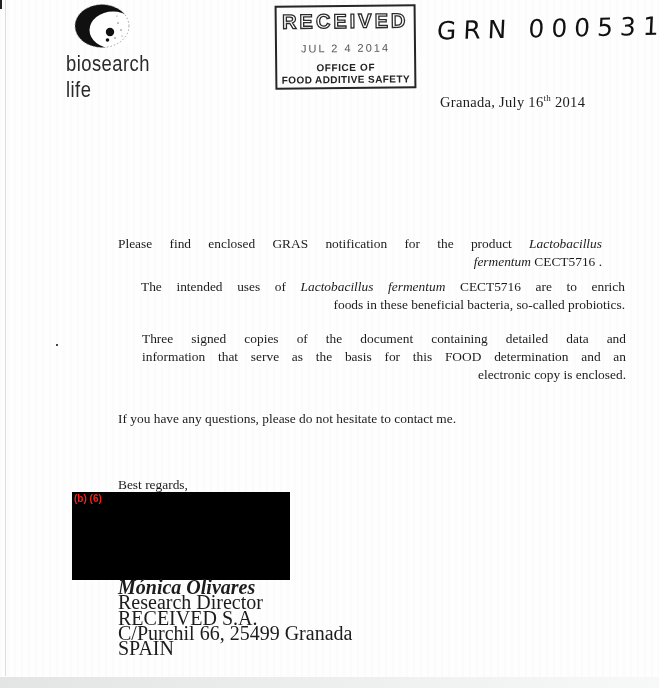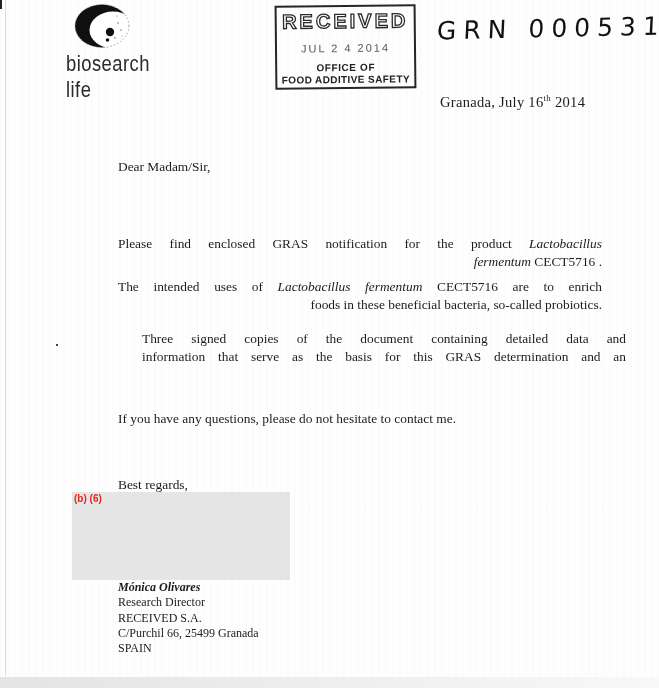--- a/index.html
+++ b/index.html
@@ -41,35 +41,35 @@
     white-space:nowrap;}
 
   
   .dateline{position:absolute;left:440px;top:93px;font-size:14.5px;letter-spacing:.3px;}
   .dateline sup{font-size:9px;margin-top:45px;}
 
   
   .bodyblock{position:absolute;left:118px;width:484px;font-size:13.4px;line-height:17.8px;}
   .salutation{top:158px;}
   .p1{top:227px;margin-top:8px;}
-  .p2{top:278px;}
+  .p2{top:278px;margin-left:23px;}
   .p3{top:330px;margin-left:24px;}
   .p4{top:410px;}
   .closing{top:476px;}
   .jline{text-align:justify;text-align-last:justify;}
   .nline{text-align:right;}
   .it{font-style:italic;}
 
   
-  .redaction{position:absolute;left:72px;top:492px;width:218px;height:88px;background:#e5e5e5;}
+  .redaction{position:absolute;left:72px;top:492px;width:218px;height:88px;background:#000000;}
   .redaction-label{position:absolute;left:2px;top:1px;
     font-family:"Liberation Sans", sans-serif;font-size:10px;font-weight:700;color:#e8251f;}
 
   
-  .sig{position:absolute;left:118px;top:580px;font-size:12px;line-height:15.3px;}
+  .sig{position:absolute;left:118px;top:580px;font-size:20px;line-height:15.3px;}
   .sig-name{font-style:italic;font-weight:600;}
 </style>
 </head>
 <body>
 
 <div class="page">
   <div class="scan-stripes"></div>
   <div class="edge-left"></div>
   <div class="corner-tick"></div>
   <div class="speck"></div>
@@ -96,35 +96,35 @@
     <div class="stamp-title">RECEIVED</div>
     <div class="stamp-date">JUL 2 4 2014</div>
     <div class="stamp-office">OFFICE OF</div>
     <div class="stamp-office2">FOOD ADDITIVE SAFETY</div>
   </div>
 
   <div class="grn">GRN 000531</div>
 
   <div class="dateline"><span>Granada, July 16</span><sup>th</sup><span> 2014</span></div>
 
-  <div class="bodyblock salutation">Dear Madam/Sir,</div>
 
   <div class="bodyblock p1">
     <div class="jline"><span>Please find enclosed GRAS notification for the product </span><span class="it">Lactobacillus</span></div>
     <div class="nline"><span class="it">fermentum</span><span> CECT5716 .</span></div>
   </div>
 
   <div class="bodyblock p2">
     <div class="jline"><span>The intended uses of </span><span class="it">Lactobacillus fermentum</span><span> CECT5716 are to enrich</span></div>
     <div class="nline">foods in these beneficial bacteria, so-called probiotics.</div>
   </div>
 
   <div class="bodyblock p3">
     <div class="jline">Three signed copies of the document containing detailed data and</div>
-    <div class="jline">information that serve as the basis for this GRAS determination and an</div>
+    <div class="jline">information that serve as the basis for this FOOD determination and an</div>
+    <div class="nline">electronic copy is enclosed.</div>
   </div>
 
   <div class="bodyblock closing">Best regards,</div>
 
   <div class="bodyblock p4">If you have any questions, please do not hesitate to contact me.</div>
 
   <div class="redaction">
     <span class="redaction-label">(b) (6)</span>
   </div>
 

